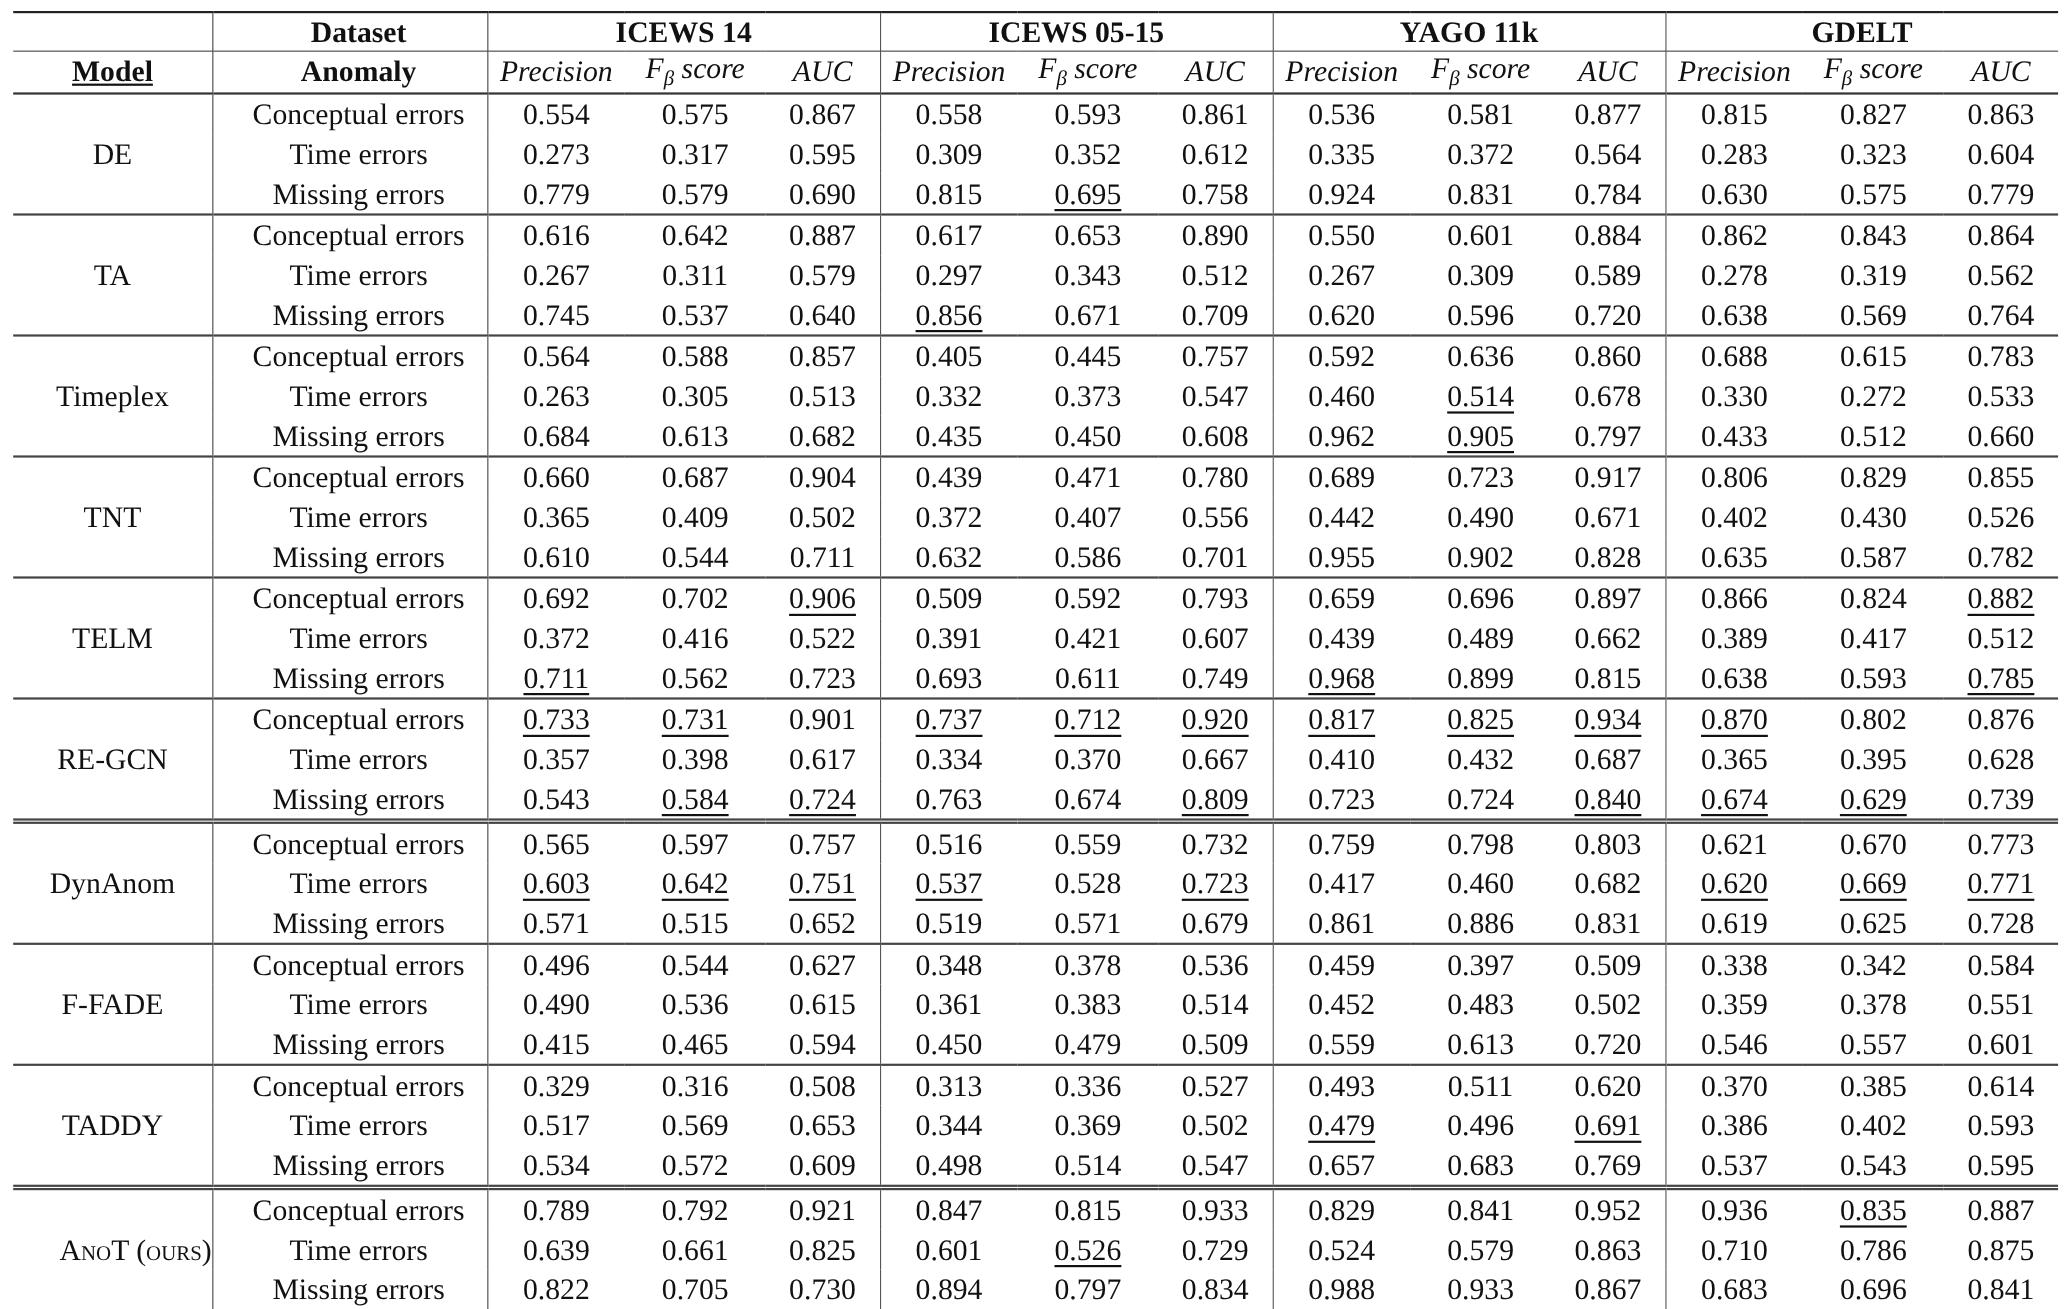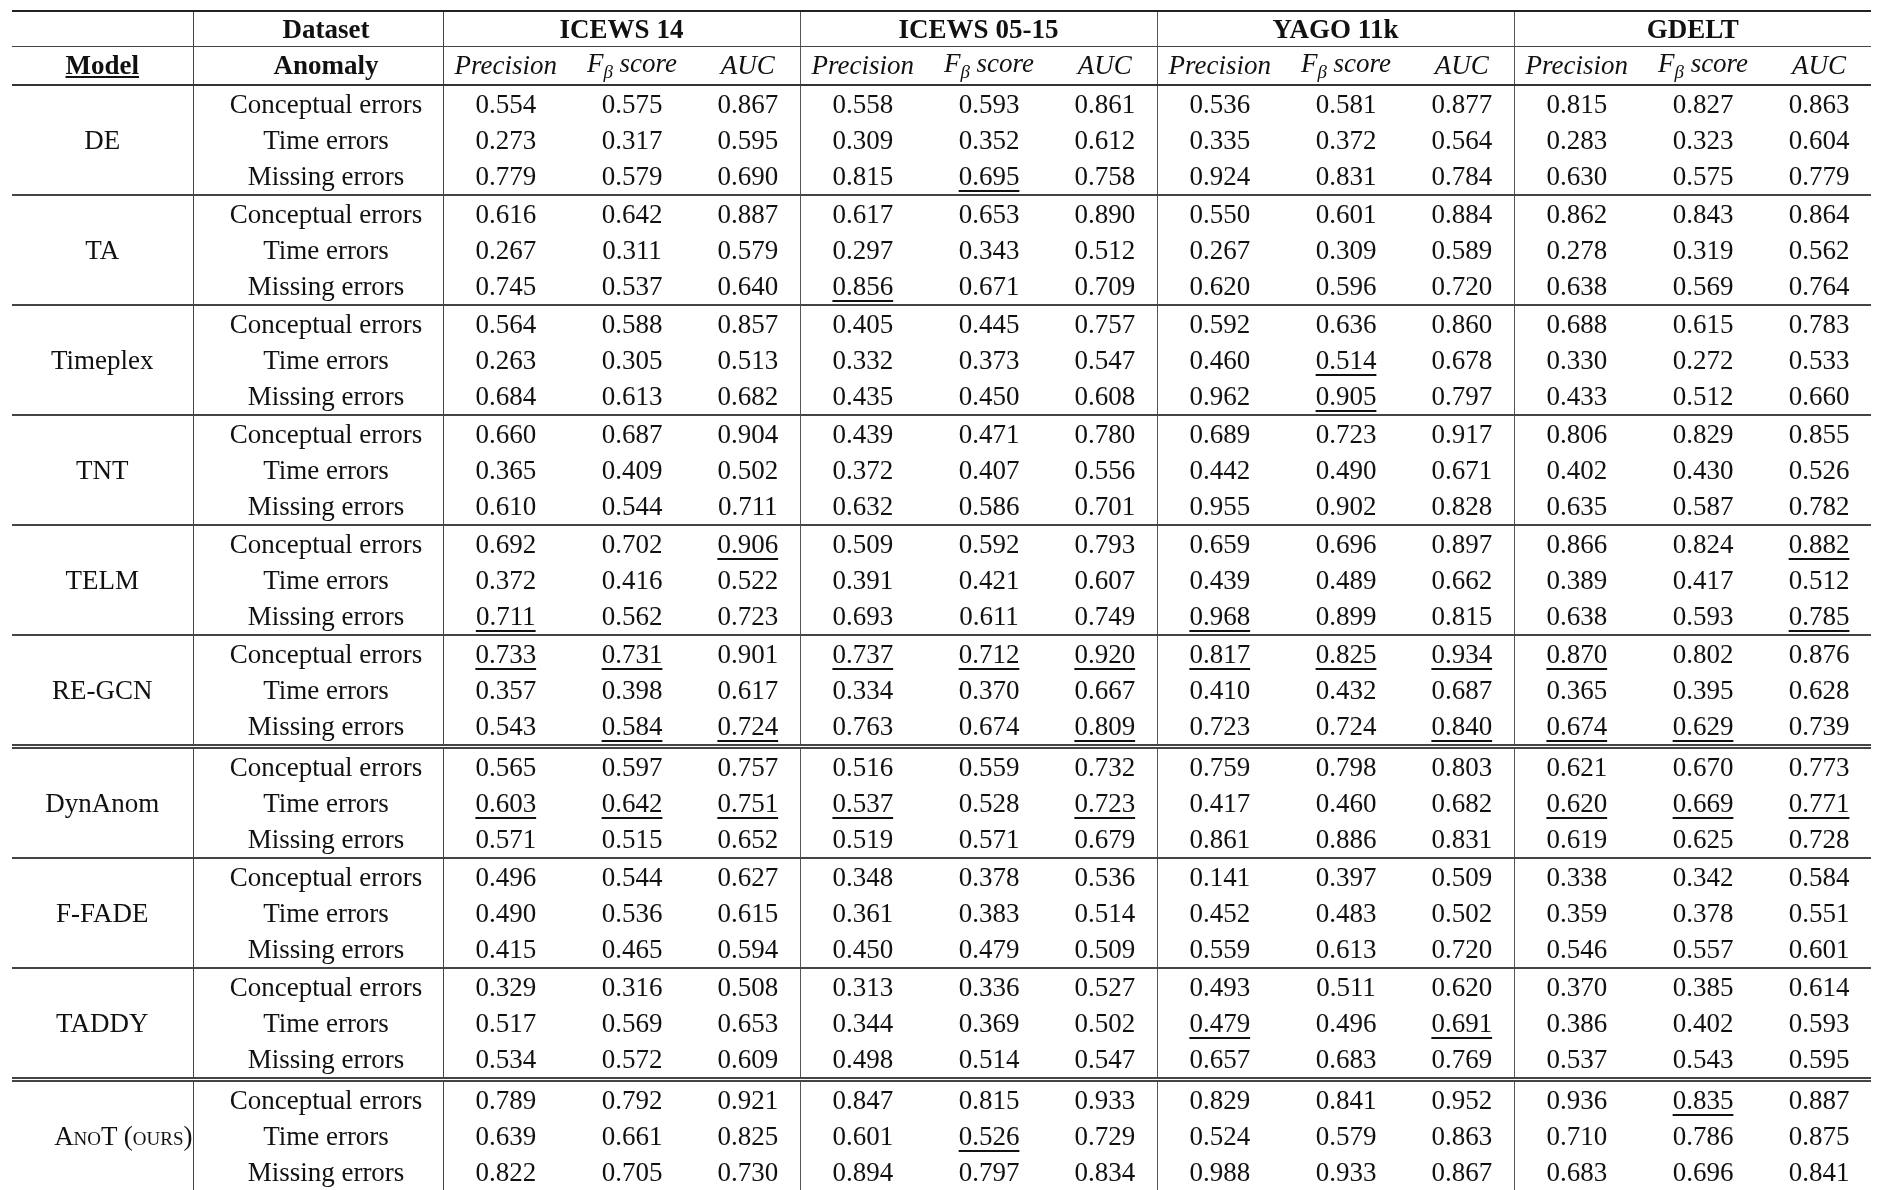--- a/index.html
+++ b/index.html
@@ -404,21 +404,21 @@
       </tr>
       <tr class="r blk-top">
         <td class="model" rowspan="3">F-FADE</td>
         <td class="anom">Conceptual errors</td>
         <td><span>0.496</span></td>
         <td><span>0.544</span></td>
         <td class="grp-end"><span>0.627</span></td>
         <td><span>0.348</span></td>
         <td><span>0.378</span></td>
         <td class="grp-end"><span>0.536</span></td>
-        <td><span>0.141</span></td>
+        <td><span>0.459</span></td>
         <td><span>0.397</span></td>
         <td class="grp-end"><span>0.509</span></td>
         <td><span>0.338</span></td>
         <td><span>0.342</span></td>
         <td><span>0.584</span></td>
       </tr>
       <tr class="r">
         <td class="anom">Time errors</td>
         <td><span>0.490</span></td>
         <td><span>0.536</span></td>

